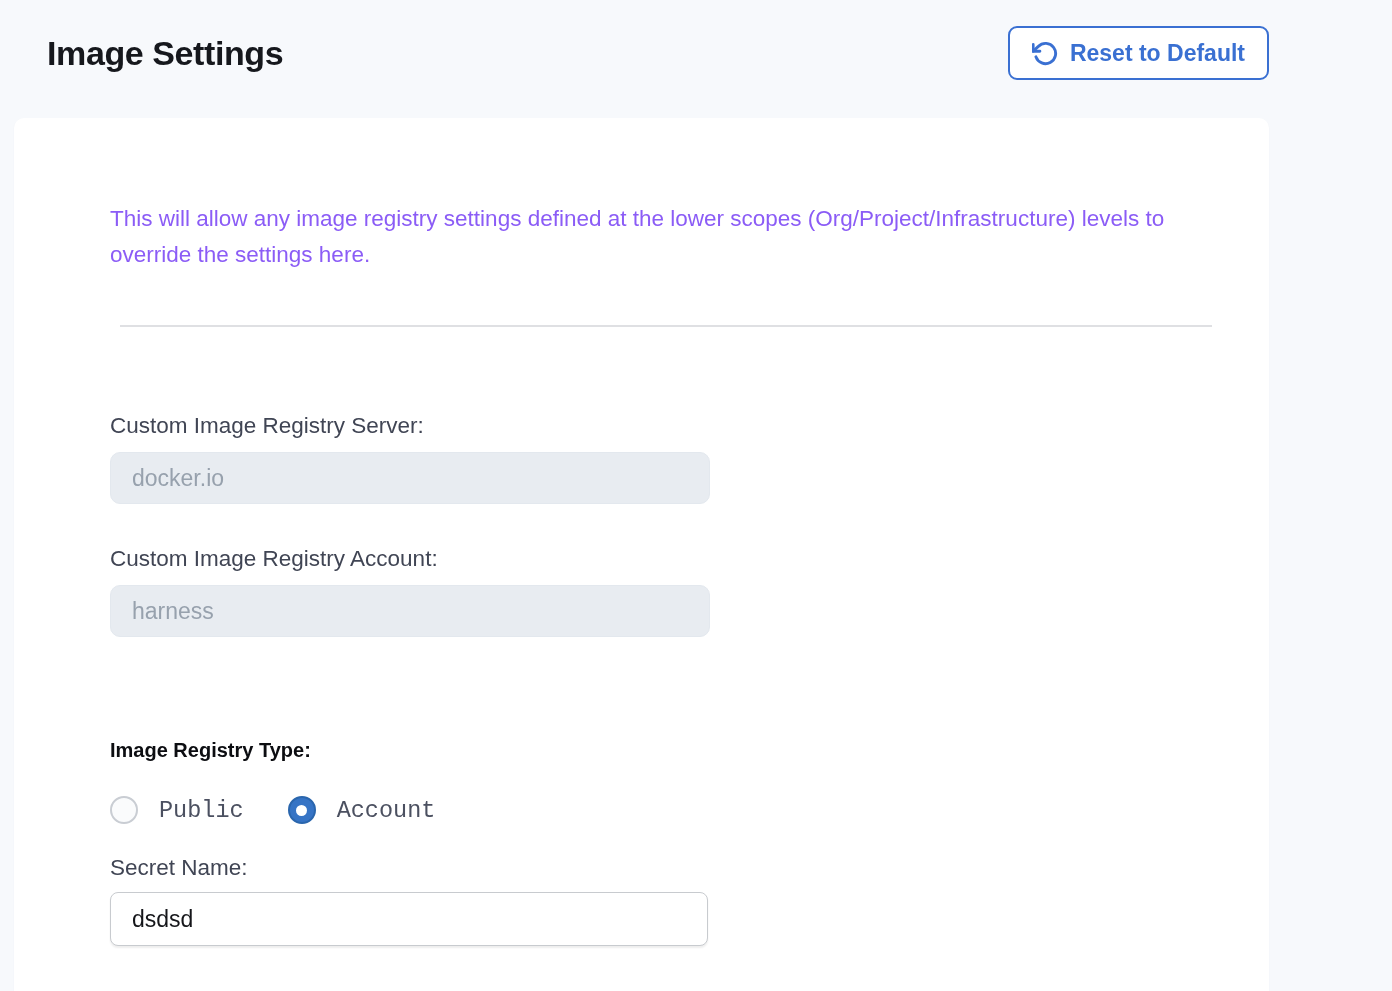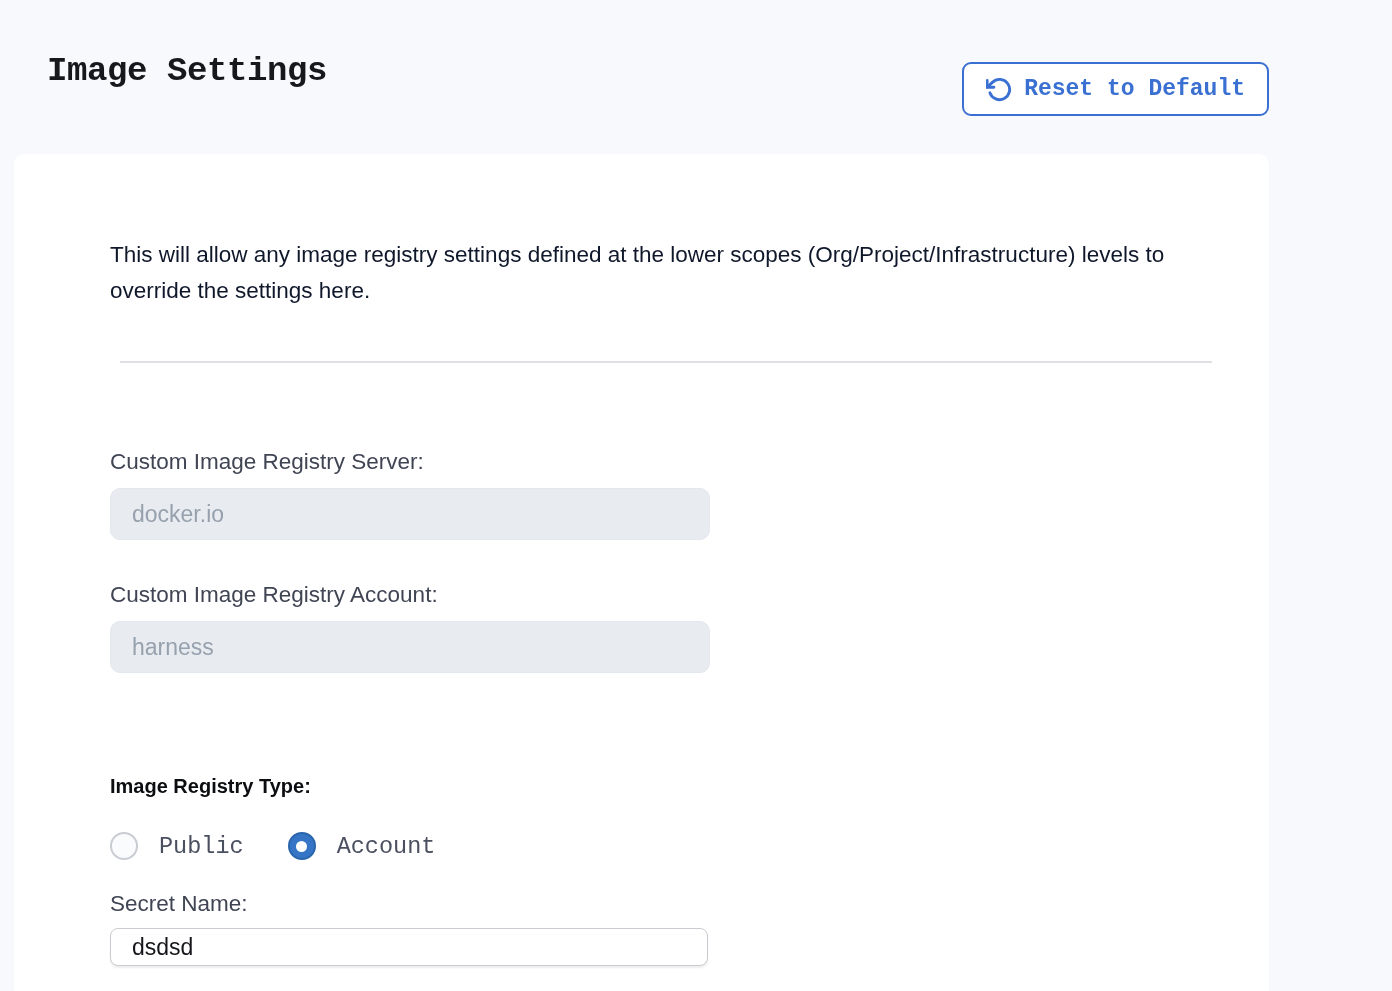--- a/index.html
+++ b/index.html
@@ -12,21 +12,20 @@
     background: #f7f9fc;
     font-family: "Liberation Sans", sans-serif;
   }
 
   
   .header {
     display: flex;
     align-items: center;
     justify-content: space-between;
     padding: 26px 123px 0 47px;
-    font-family: Liberation Mono, monospace;
   }
   .page-title {
     margin: 0;
     font-size: 34px;
     line-height: 44px;
     font-weight: 700;
     letter-spacing: -0.4px;
     color: #16181d;
   }
   .reset-btn {
@@ -36,21 +35,20 @@
     height: 54px;
     padding: 0 22px;
     background: #ffffff;
     border: 2px solid #3a70d2;
     border-radius: 9px;
     color: #3a70d2;
     font-family: inherit;
     font-size: 23px;
     font-weight: 700;
     cursor: pointer;
-    margin-top: 36px;
   }
   .reset-btn svg { display: block; }
 
   
   .card {
     margin: 38px 0 0 14px;
     width: 1255px;
     height: 1000px; 
     background: #ffffff;
     border-radius: 10px;
@@ -79,21 +77,21 @@
     background: #ffffff;
   }
   .toggle-label { font-size: 22.5px; color: #24262d; }
 
   
   .desc {
     margin: 42px 0 14px 0;
     width: 1115px;
     font-size: 22.5px;
     line-height: 36px;
-    color: #0f172a;
+    color: #8b5cf6;
   }
 
   
   .divider {
     border: none;
     border-top: 2px solid #dfe0e3;
     margin: 52px 0 0 10px;
     width: 1092px;
   }
 
@@ -118,21 +116,21 @@
   }
   .text-input.disabled {
     background: #e8ecf1;
     border: 1px solid #e3e8ee;
     color: #97a1ad;
   }
   .text-input.editable {
     background: #ffffff;
     border: 1.5px solid #c8cbcf;
     border-radius: 8px;
-    height: 38px;
+    height: 54px;
     width: 598px;
     color: #15161a;
     box-shadow: 0 2px 2px rgba(0,0,0,0.07);
   }
 
   
   .type-label {
     margin-top: 102px;
     font-size: 20px;
     font-weight: 700;

